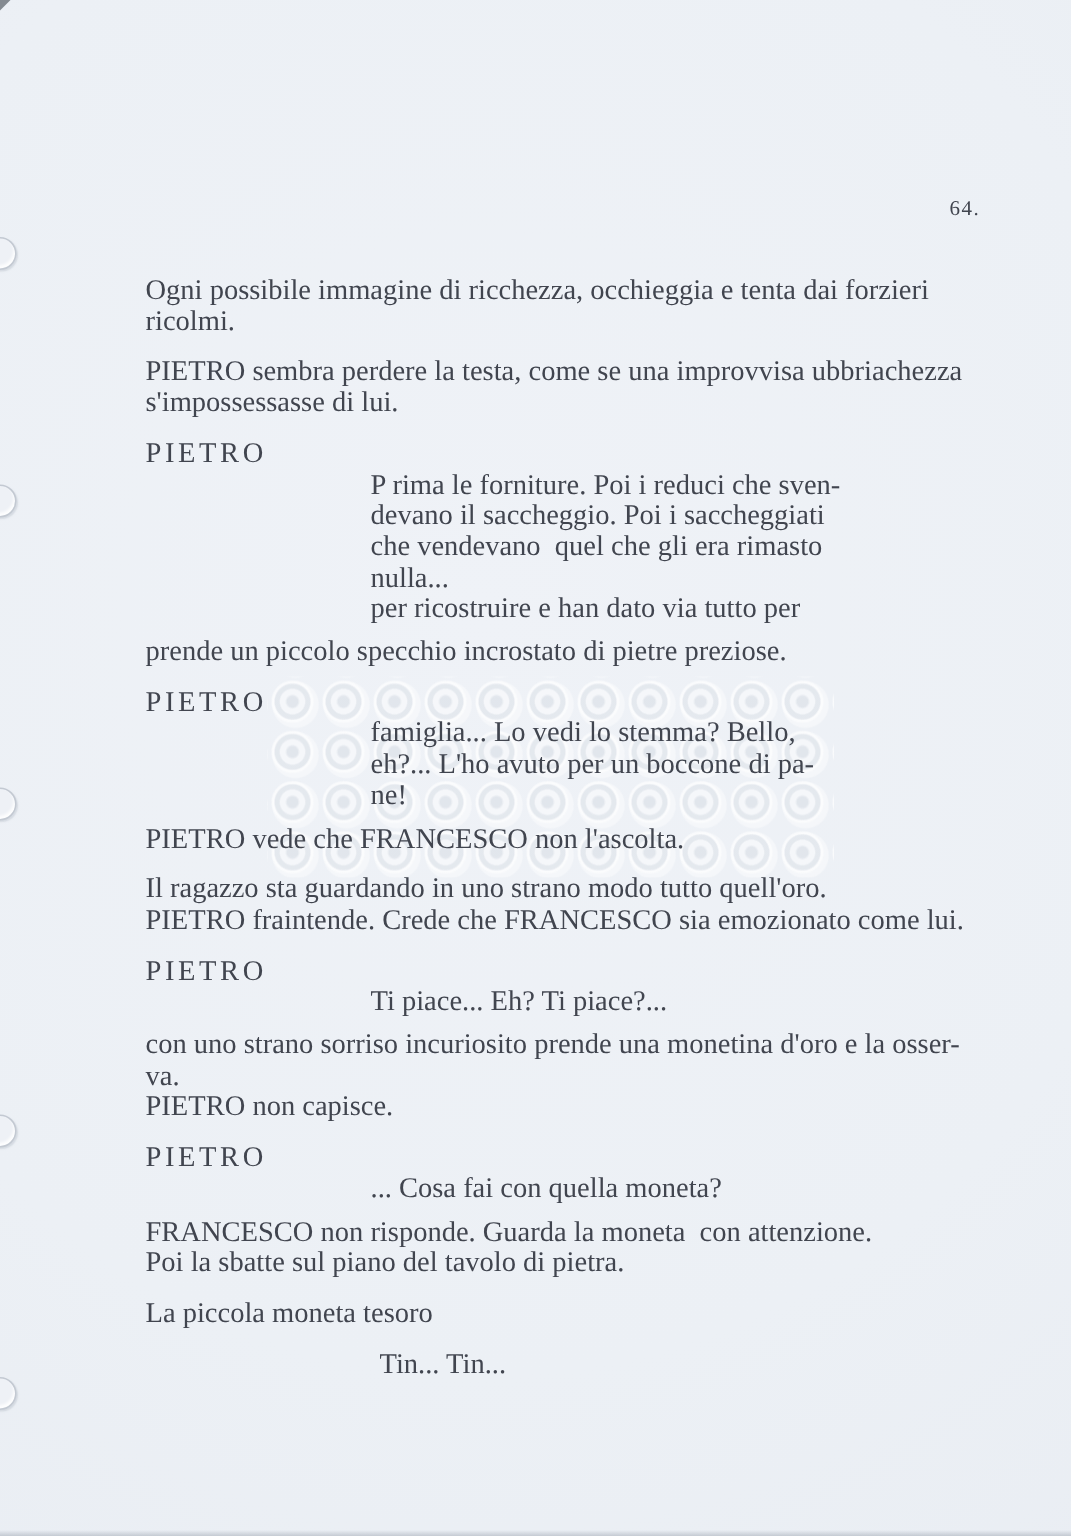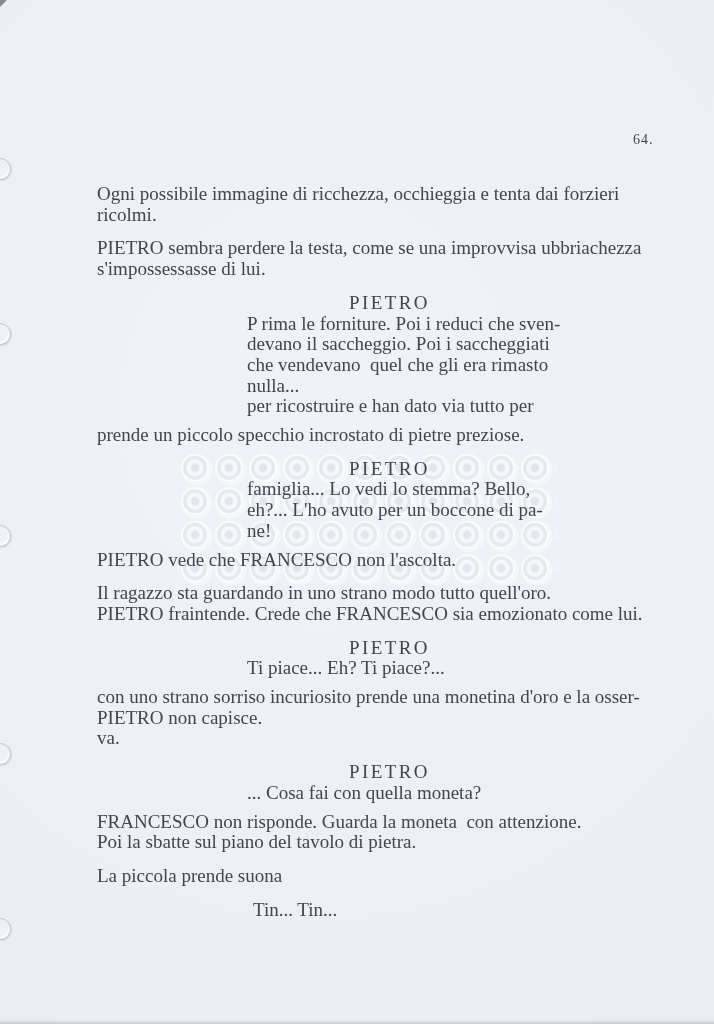--- a/index.html
+++ b/index.html
@@ -82,21 +82,20 @@
     font-size: 19px;
     line-height: 20.7px;
   }
   .block { margin: 0 0 13px 0; }
   .block.dialogue { margin-bottom: 8px; }
   .block.sound { margin-bottom: 0; }
   .line { white-space: pre; }
   .block.dialogue .line { padding-left: 150px; }
   .block.sound .line { padding-left: 156px; }
   .cue {
-    text-align: center;
     letter-spacing: 2.4px;
     white-space: pre;
   }
 </style>
 </head>
 <body>
 
 <div class="page">
 
   <div class="scan-corner"></div>
@@ -143,33 +142,33 @@
       <div class="block action">
         <div class="line">Il ragazzo sta guardando in uno strano modo tutto quell'oro.</div>
         <div class="line">PIETRO fraintende. Crede che FRANCESCO sia emozionato come lui.</div>
       </div>
       <div class="block dialogue">
         <div class="cue">PIETRO</div>
         <div class="line">Ti piace... Eh? Ti piace?...</div>
       </div>
       <div class="block action">
         <div class="line">con uno strano sorriso incuriosito prende una monetina d'oro e la osser-</div>
+        <div class="line">va.</div>
         <div class="line">PIETRO non capisce.</div>
-        <div class="line">va.</div>
       </div>
       <div class="block dialogue">
         <div class="cue">PIETRO</div>
         <div class="line">... Cosa fai con quella moneta?</div>
       </div>
       <div class="block action">
         <div class="line">FRANCESCO non risponde. Guarda la moneta  con attenzione.</div>
         <div class="line">Poi la sbatte sul piano del tavolo di pietra.</div>
       </div>
       <div class="block action">
-        <div class="line">La piccola prende suona</div>
+        <div class="line">La piccola moneta tesoro</div>
       </div>
       <div class="block sound">
         <div class="line">Tin... Tin...</div>
       </div>
     </div>
 
   <div class="scan-edge-bottom"></div>
 </div>
 
 </body></html>

